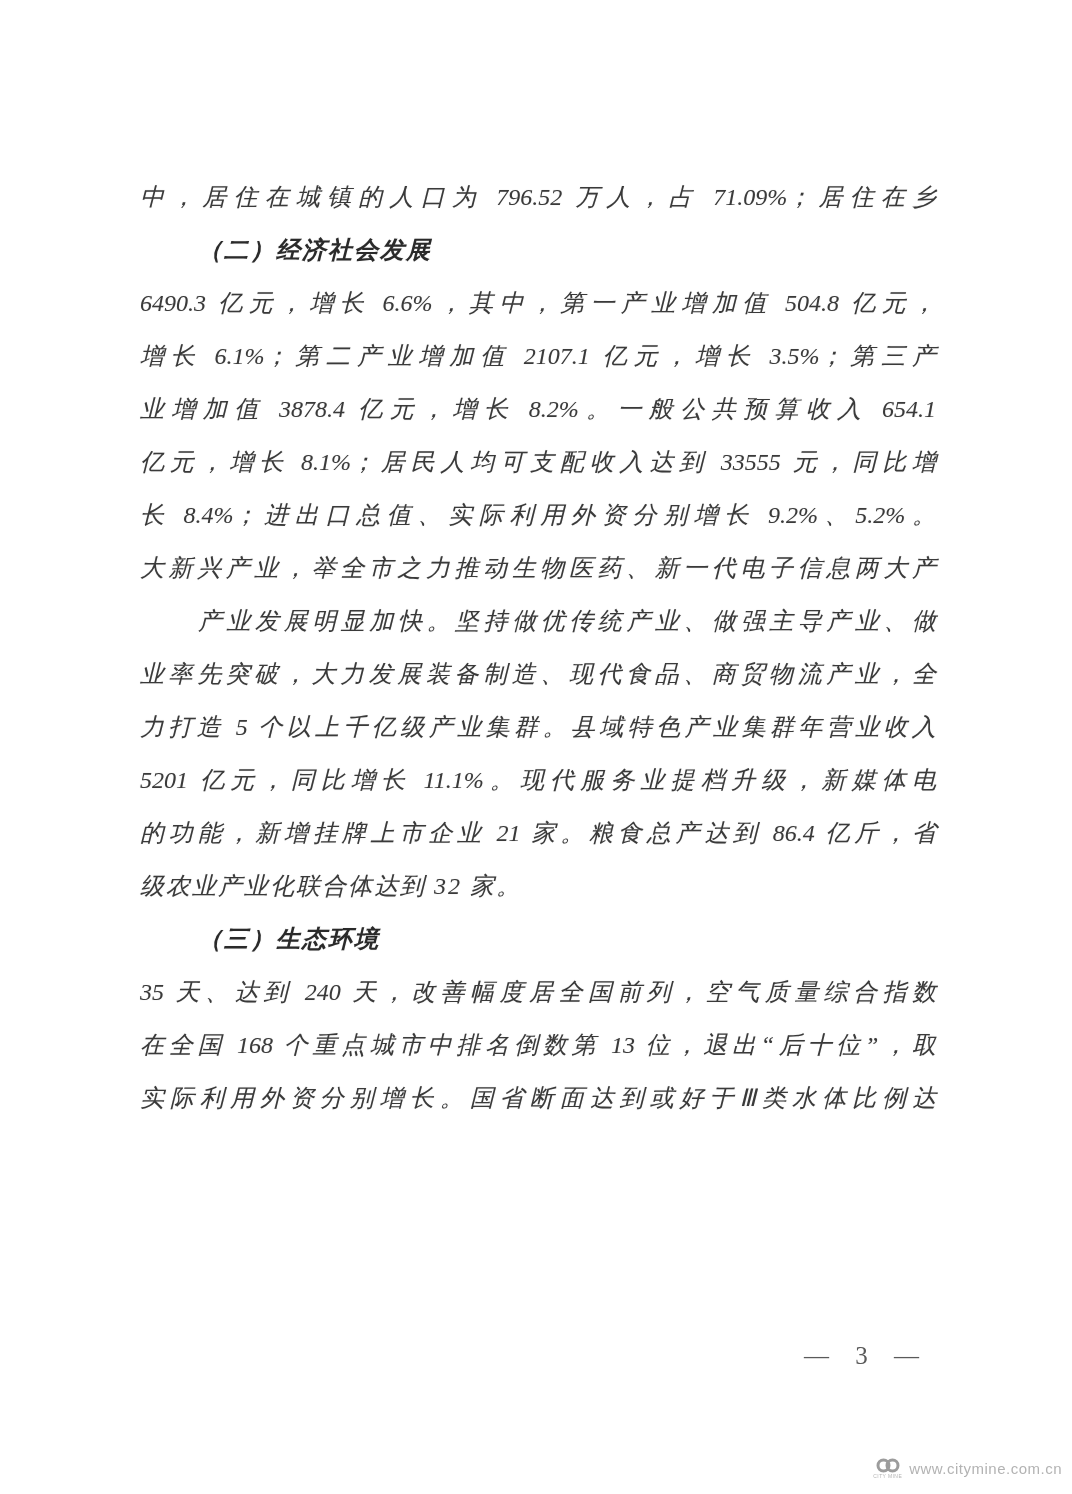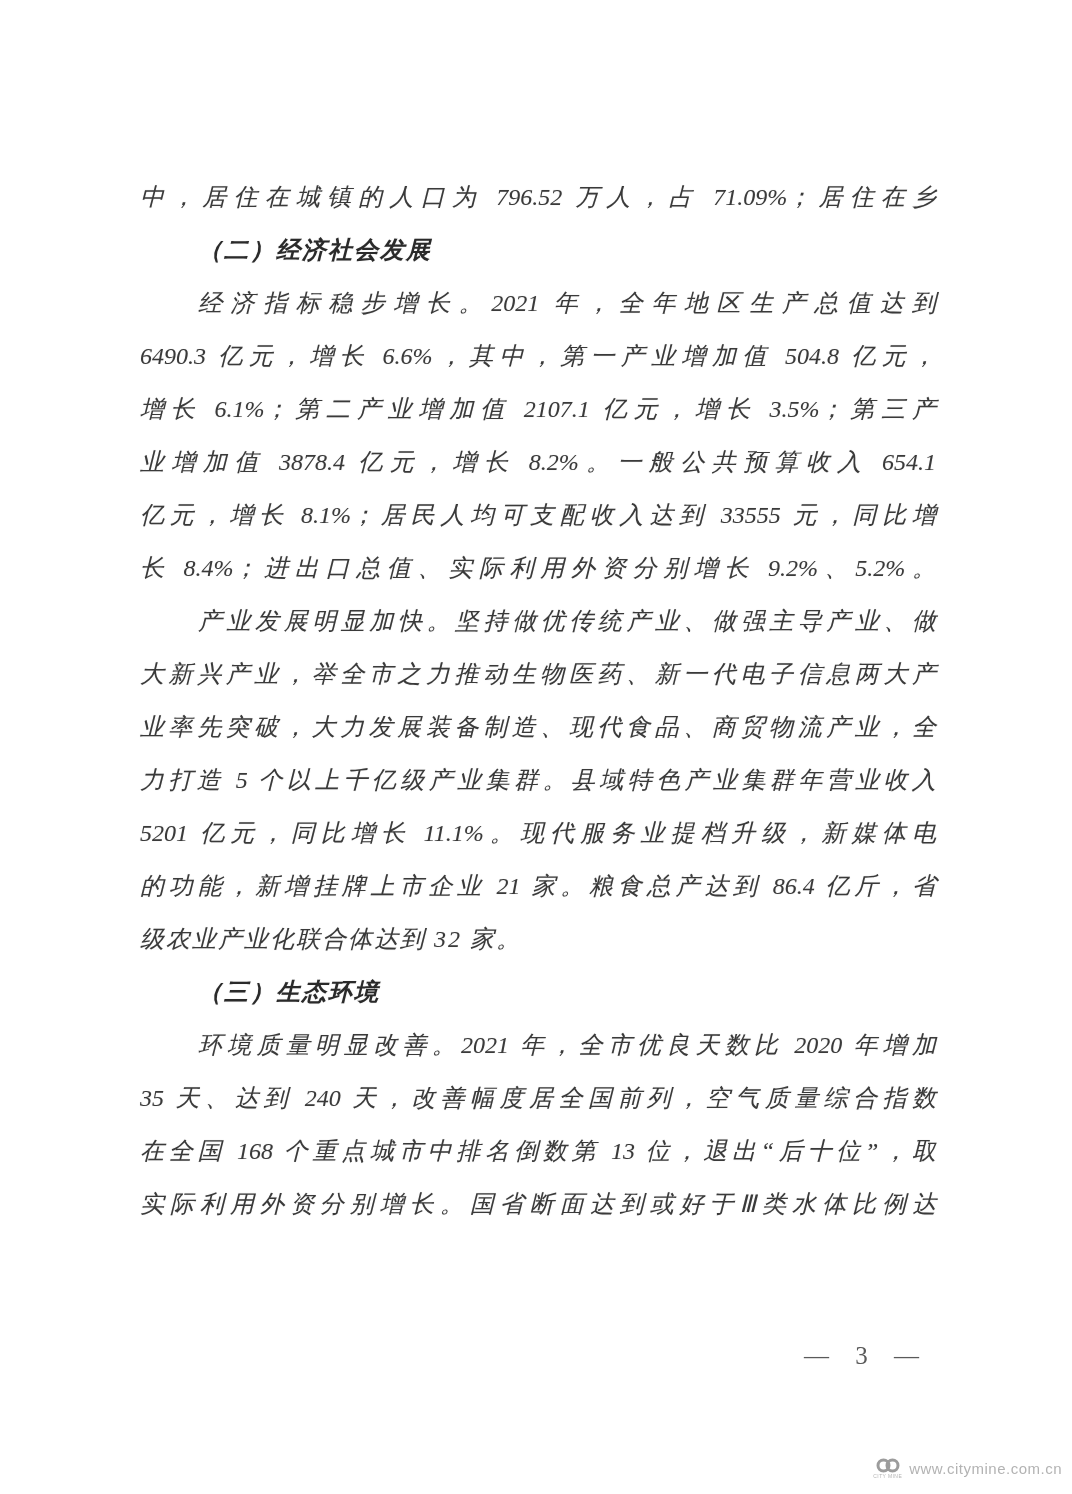--- a/index.html
+++ b/index.html
@@ -76,35 +76,33 @@
   }
 </style>
 </head>
 <body>
 
 <div class="page">
 
   <div class="text-block">
       <div class="line body just">中，居住在城镇的人口为 796.52 万人，占 71.09%；居住在乡</div>
       <div class="line heading indent">（二）经济社会发展</div>
-      <div class="line body just indent">经济指标稳步增长。2021 年，全年地区生产总值达到</div>
       <div class="line body just">6490.3 亿元，增长 6.6%，其中，第一产业增加值 504.8 亿元，</div>
       <div class="line body just">增长 6.1%；第二产业增加值 2107.1 亿元，增长 3.5%；第三产</div>
       <div class="line body just">业增加值 3878.4 亿元，增长 8.2%。一般公共预算收入 654.1</div>
       <div class="line body just">亿元，增长 8.1%；居民人均可支配收入达到 33555 元，同比增</div>
       <div class="line body just">长 8.4%；进出口总值、实际利用外资分别增长 9.2%、5.2%。</div>
+      <div class="line body just">大新兴产业，举全市之力推动生物医药、新一代电子信息两大产</div>
       <div class="line body just indent">产业发展明显加快。坚持做优传统产业、做强主导产业、做</div>
-      <div class="line body just">大新兴产业，举全市之力推动生物医药、新一代电子信息两大产</div>
       <div class="line body just">业率先突破，大力发展装备制造、现代食品、商贸物流产业，全</div>
       <div class="line body just">力打造 5 个以上千亿级产业集群。县域特色产业集群年营业收入</div>
       <div class="line body just">5201 亿元，同比增长 11.1%。现代服务业提档升级，新媒体电</div>
       <div class="line body just">的功能，新增挂牌上市企业 21 家。粮食总产达到 86.4 亿斤，省</div>
       <div class="line body">级农业产业化联合体达到 32 家。</div>
       <div class="line heading indent">（三）生态环境</div>
-      <div class="line body just indent">环境质量明显改善。2021 年，全市优良天数比 2020 年增加</div>
       <div class="line body just">35 天、达到 240 天，改善幅度居全国前列，空气质量综合指数</div>
       <div class="line body just">在全国 168 个重点城市中排名倒数第 13 位，退出“后十位”，取</div>
       <div class="line body just">实际利用外资分别增长。国省断面达到或好于Ⅲ类水体比例达</div>
     </div>
 
   <div class="page-number">— 3 —</div>
 
   <div class="watermark">
     <span class="wm-logo">
       <svg width="26" height="15" viewBox="0 0 26 15" aria-hidden="true">

